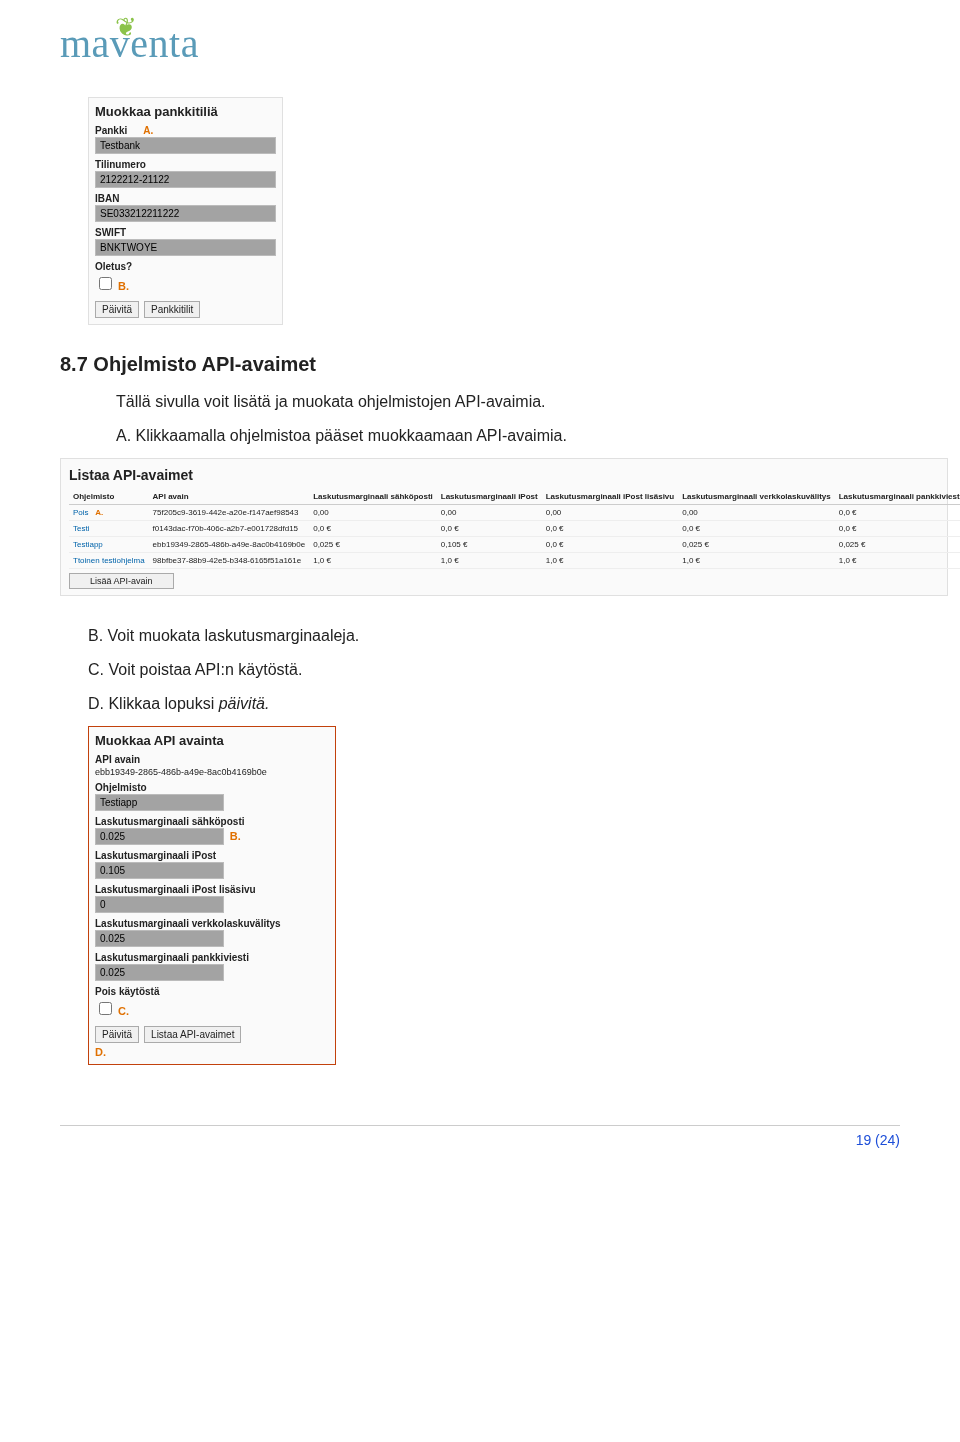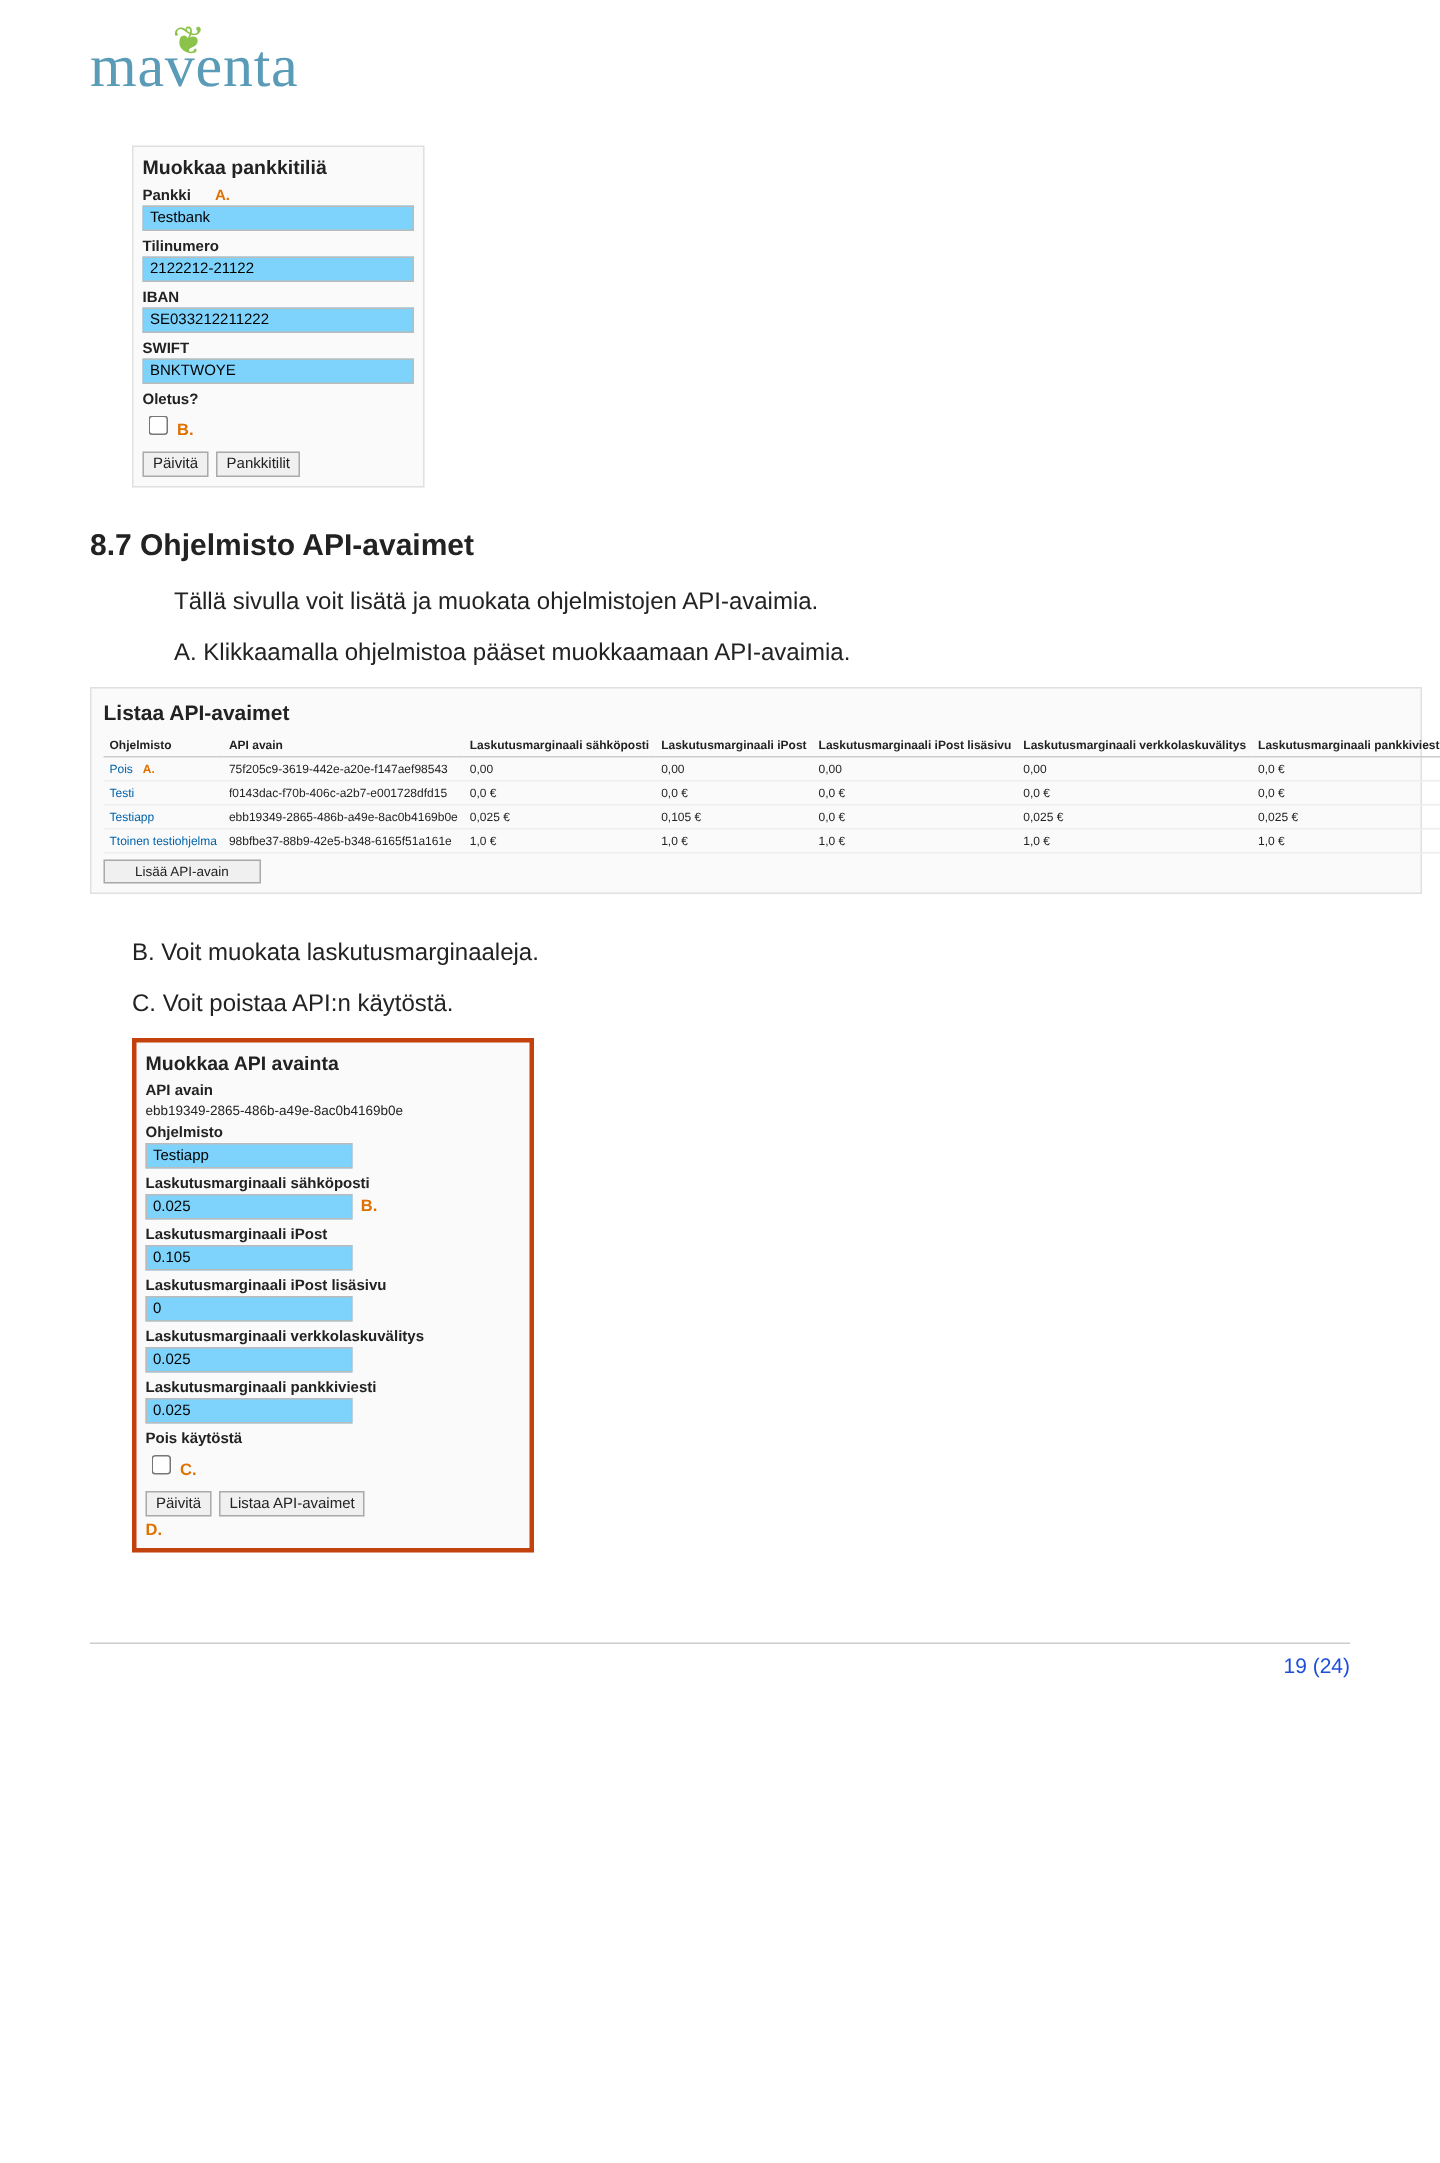--- a/index.html
+++ b/index.html
@@ -67,21 +67,21 @@
     gap:16px;
     align-items:baseline;
   }
   .ann {
     color: #e07000;
     font-weight: bold;
   }
   .form-input {
     width: 100%;
     border: 1px solid #bbb;
-    background: #7dd3fc;
+    background: #a3a3a3;
     font-size: 10px;
     padding: 2px 4px;
     margin-top: 1px;
   }
   .form-check {
     margin: 2px 0 4px 0;
   }
   .btn {
     display: inline-block;
     border: 1px solid #aaa;
@@ -130,22 +130,22 @@
     margin-top:4px;
     border:1px solid #aaa;
     background:#f0f0f0;
     font-size:9px;
     padding:2px 20px;
   }
 
   
   .form-block-2 {
     background: #fafafa;
-    border: 3px solid #c2410c;
-    width: 268px;
+    border: 1px solid #c2410c;
+    width: 248px;
     padding: 6px;
     font-size: 11px;
   }
   .form-value-static {
     font-size: 9px;
     margin: 2px 0 4px 0;
   }
 
   .page-footer {
     border-top: 1px solid #ccc;
@@ -259,20 +259,23 @@
 
         </tr>
       </tbody>
     </table>
     <span class="lisaa-btn">Lisää API-avain</span>
   </div>
 
   <div style="height:18px;"></div>
   <div class="main-text indent">B.  Voit muokata laskutusmarginaaleja.</div>
   <div class="main-text indent">C.  Voit poistaa API:n käytöstä.</div>
+  <div class="main-text indent">
+    <span>D.  Klikkaa lopuksi </span><span class="italic">päivitä.</span>
+  </div>
 
   <div class="form-block-2 indent" style="margin-top:8px;">
     <div class="form-title">Muokkaa API avainta</div>
 
     <div class="form-label">API avain</div>
     <div class="form-value-static">ebb19349-2865-486b-a49e-8ac0b4169b0e</div>
 
     <div class="form-label">Ohjelmisto</div>
     <input class="form-input" style="width: 55%;" value="Testiapp">
 

